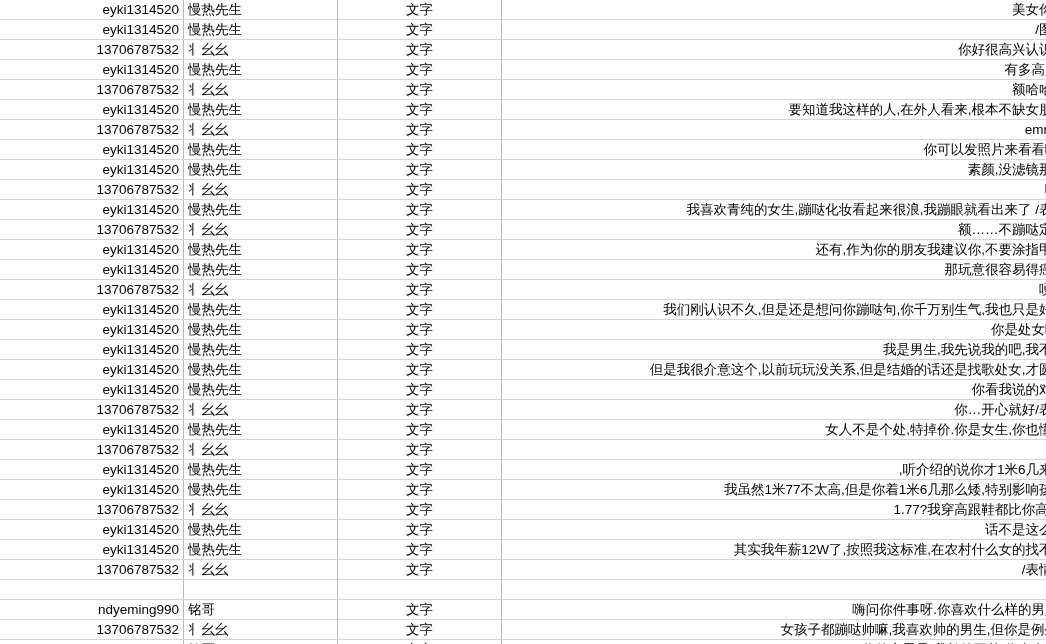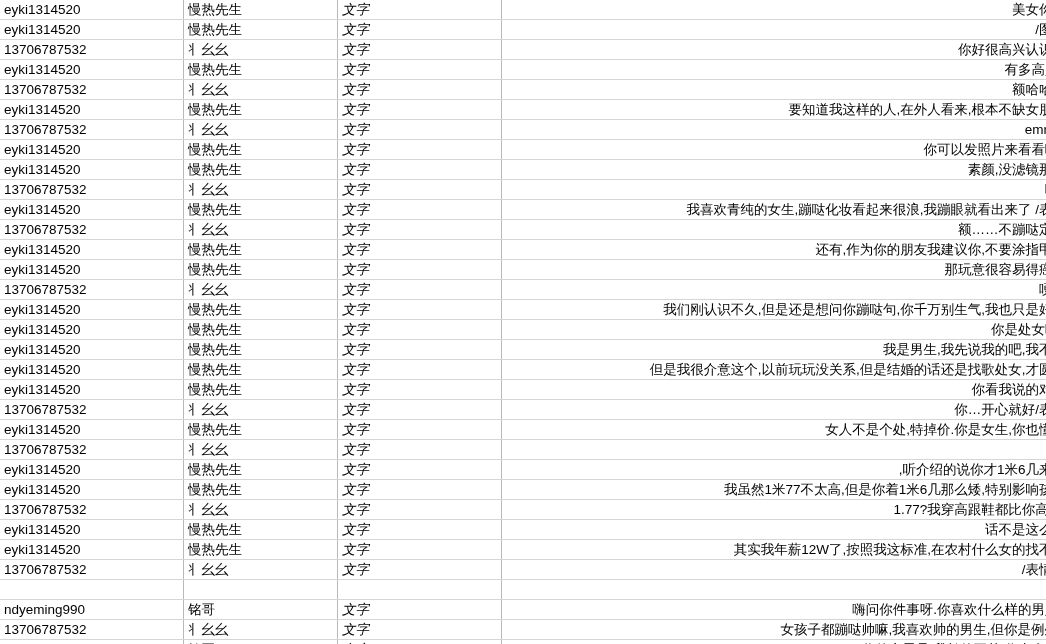--- a/index.html
+++ b/index.html
@@ -25,30 +25,29 @@
     font-size: 13.5px;
     line-height: 17px;
     height: 19px;
     padding: 0 4px;
     white-space: nowrap;
     overflow: hidden;
     vertical-align: middle;
   }
   td.col-account {
     width: 175px;
-    text-align: left;
+    text-align: right;
   }
   td.col-nick {
     width: 145px;
   }
   td.col-type {
     width: 155px;
-    text-align: left;
+    text-align: center;
     padding-left: 8px;
-    font-style: italic;
   }
   td.col-content {
     width: 560px;
     text-align: right;
     padding-right: 10px;
     border-right: none;
   }
   tr.spacer-row td {
     height: 19px;
     border-bottom: 1px solid #d6d6d6;

